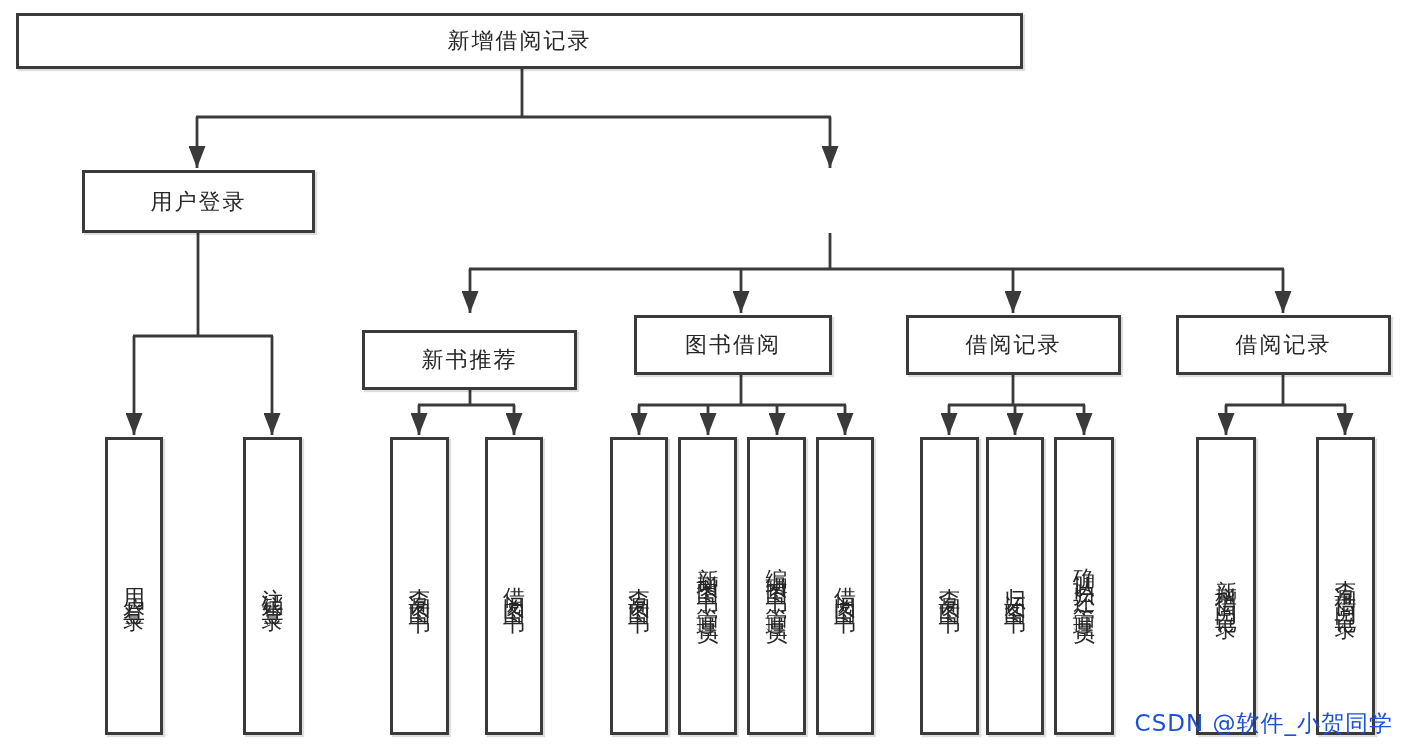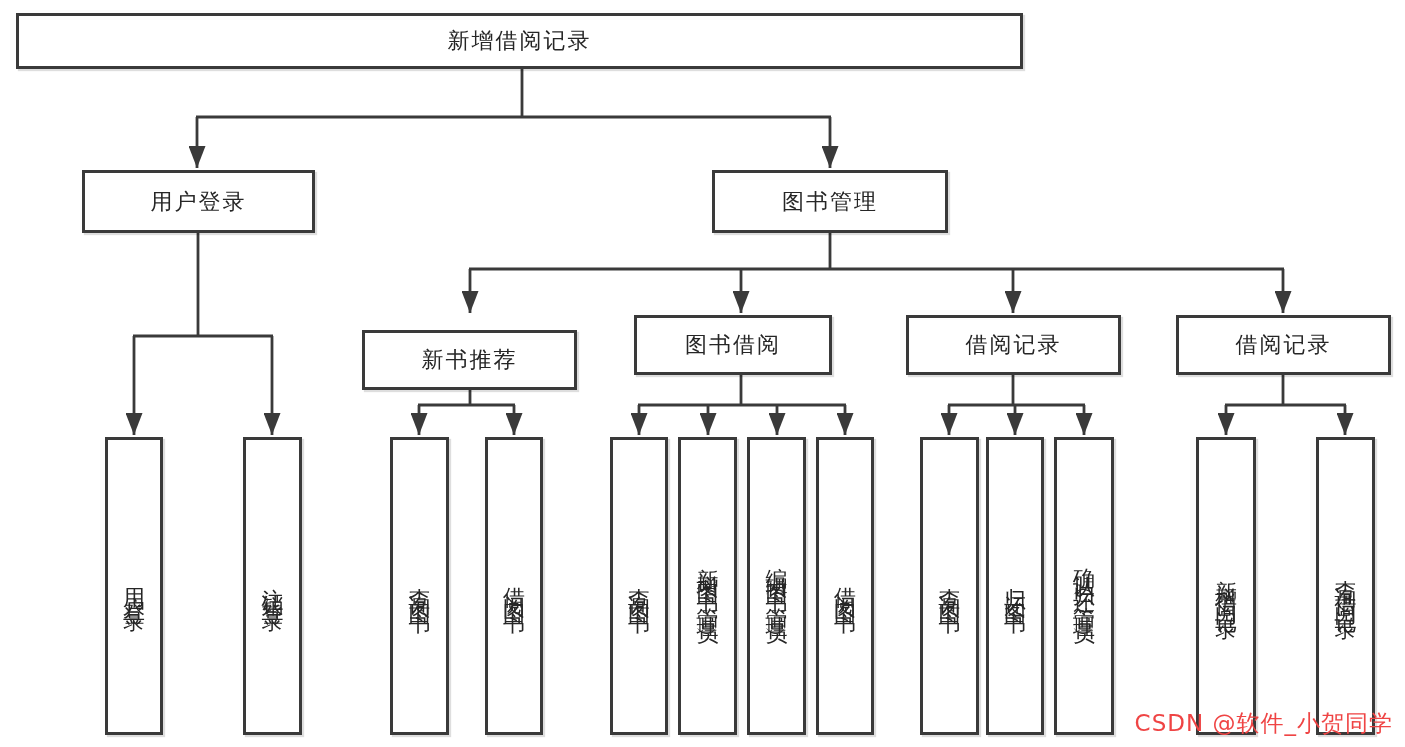--- a/index.html
+++ b/index.html
@@ -70,21 +70,21 @@
   #leaf-current-return  { left: 986px;  width: 58px; }
   #leaf-current-confirm { left: 1054px; width: 60px; }
   #leaf-records-add     { left: 1196px; width: 60px; }
   #leaf-records-query   { left: 1316px; width: 59px; }
 
   #watermark {
     position: absolute;
     right: 12px;
     bottom: 8px;
     font-size: 23px;
-    color: #ef4444;
+    color: #1d4ed8;
     letter-spacing: 1px;
     white-space: nowrap;
   }
 </style>
 </head>
 <body>
 
 <div id="canvas">
 
   <svg id="wires" viewBox="0 0 1405 747" xmlns="http://www.w3.org/2000/svg">
@@ -142,23 +142,20 @@
     </g>
   </svg>
 
   <div class="box" id="node-root">
     <span class="hlabel">新增借阅记录</span>
   </div>
 
   <div class="box" id="node-user-login">
     <span class="hlabel">用户登录</span>
   </div>
-  <div class="box" id="node-book-management">
-    <span class="hlabel">图书管理</span>
-  </div>
 
   <div class="box" id="node-new-book-recommend">
     <span class="hlabel">新书推荐</span>
   </div>
   <div class="box" id="node-book-borrowing">
     <span class="hlabel">图书借阅</span>
   </div>
   <div class="box" id="node-current-borrowing">
     <span class="hlabel">借阅记录</span>
   </div>

